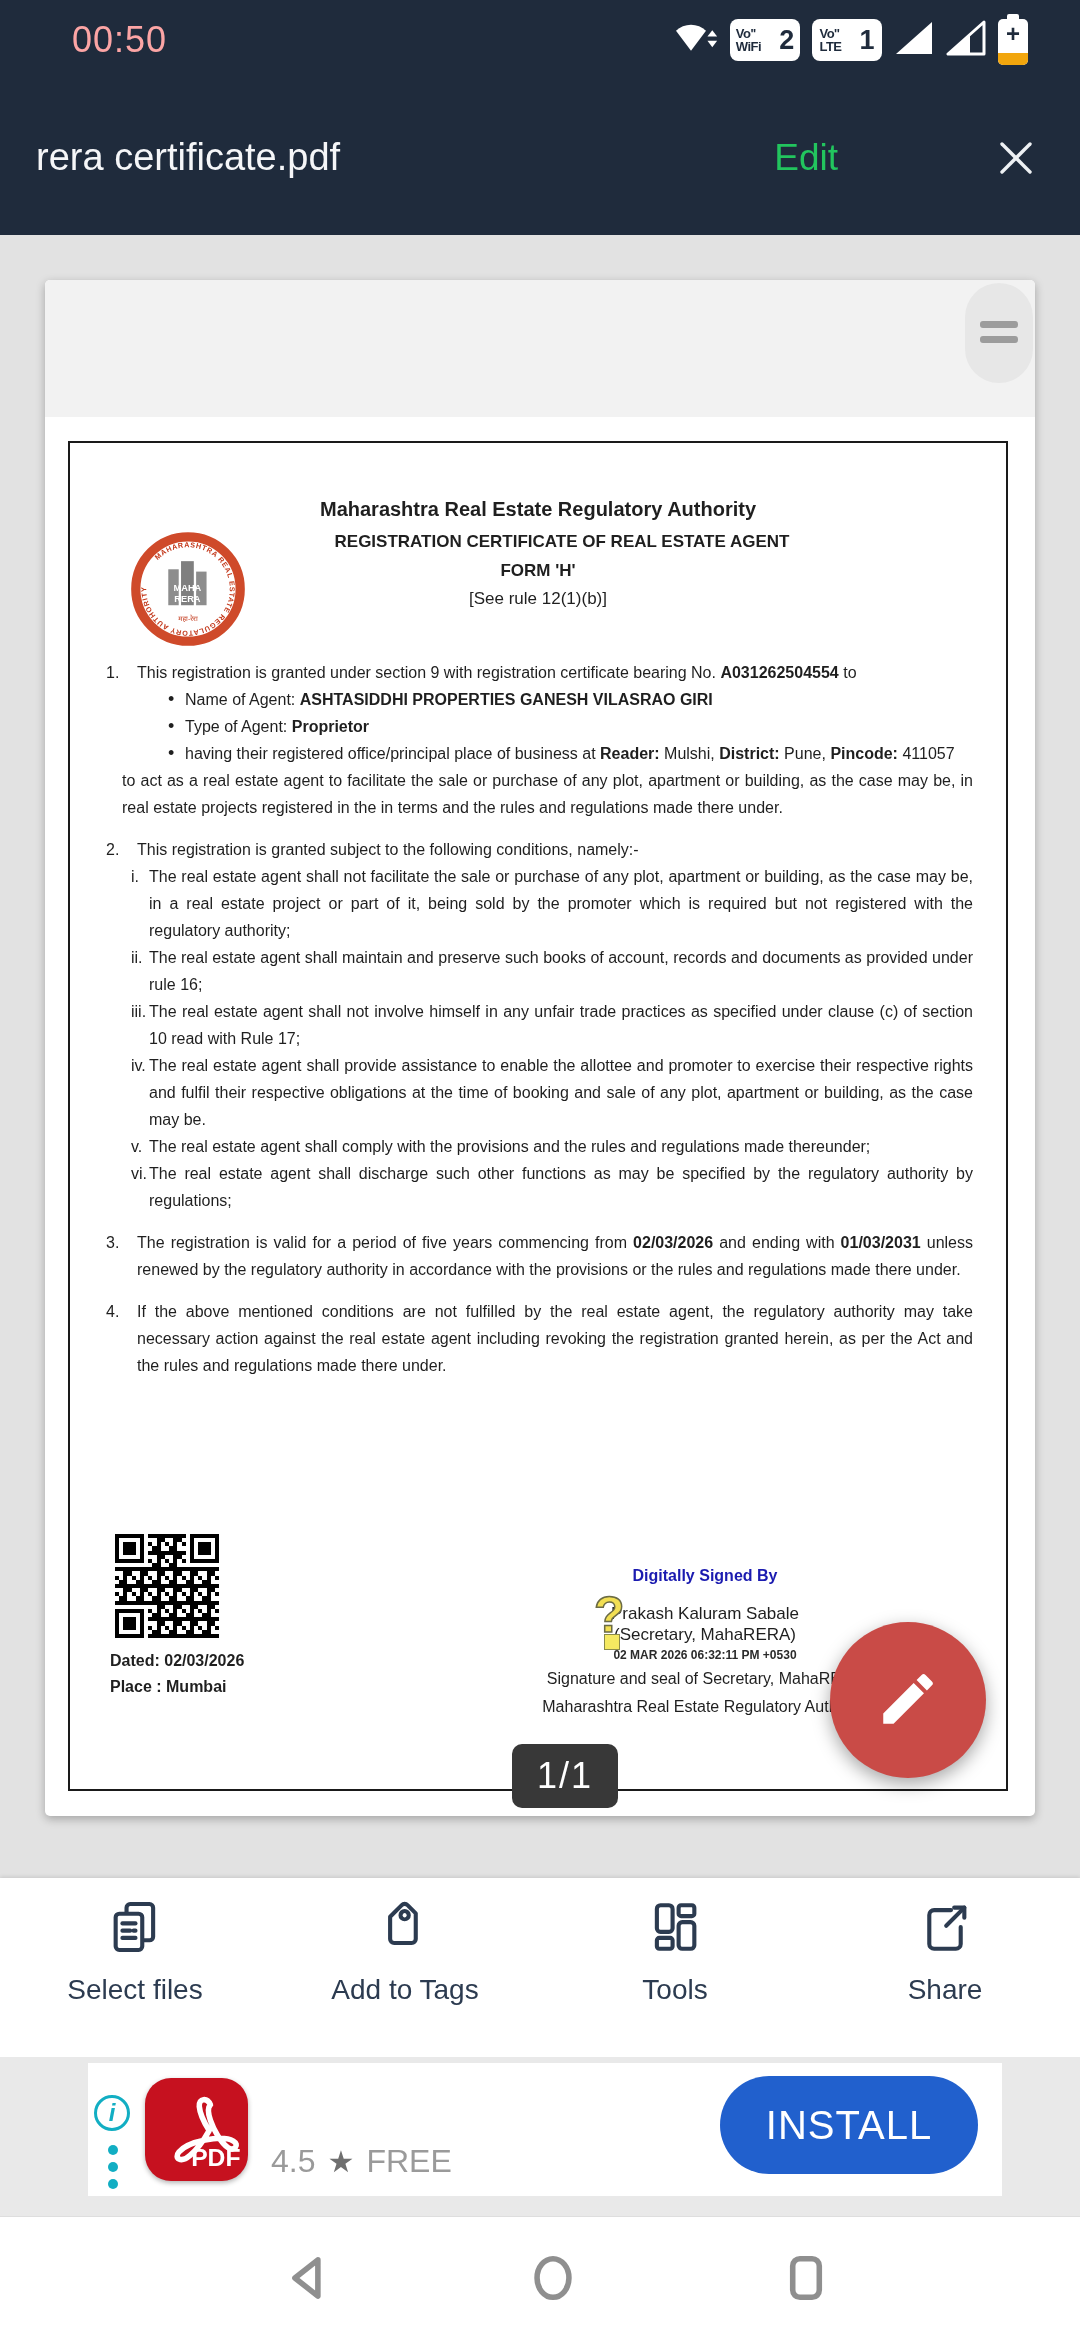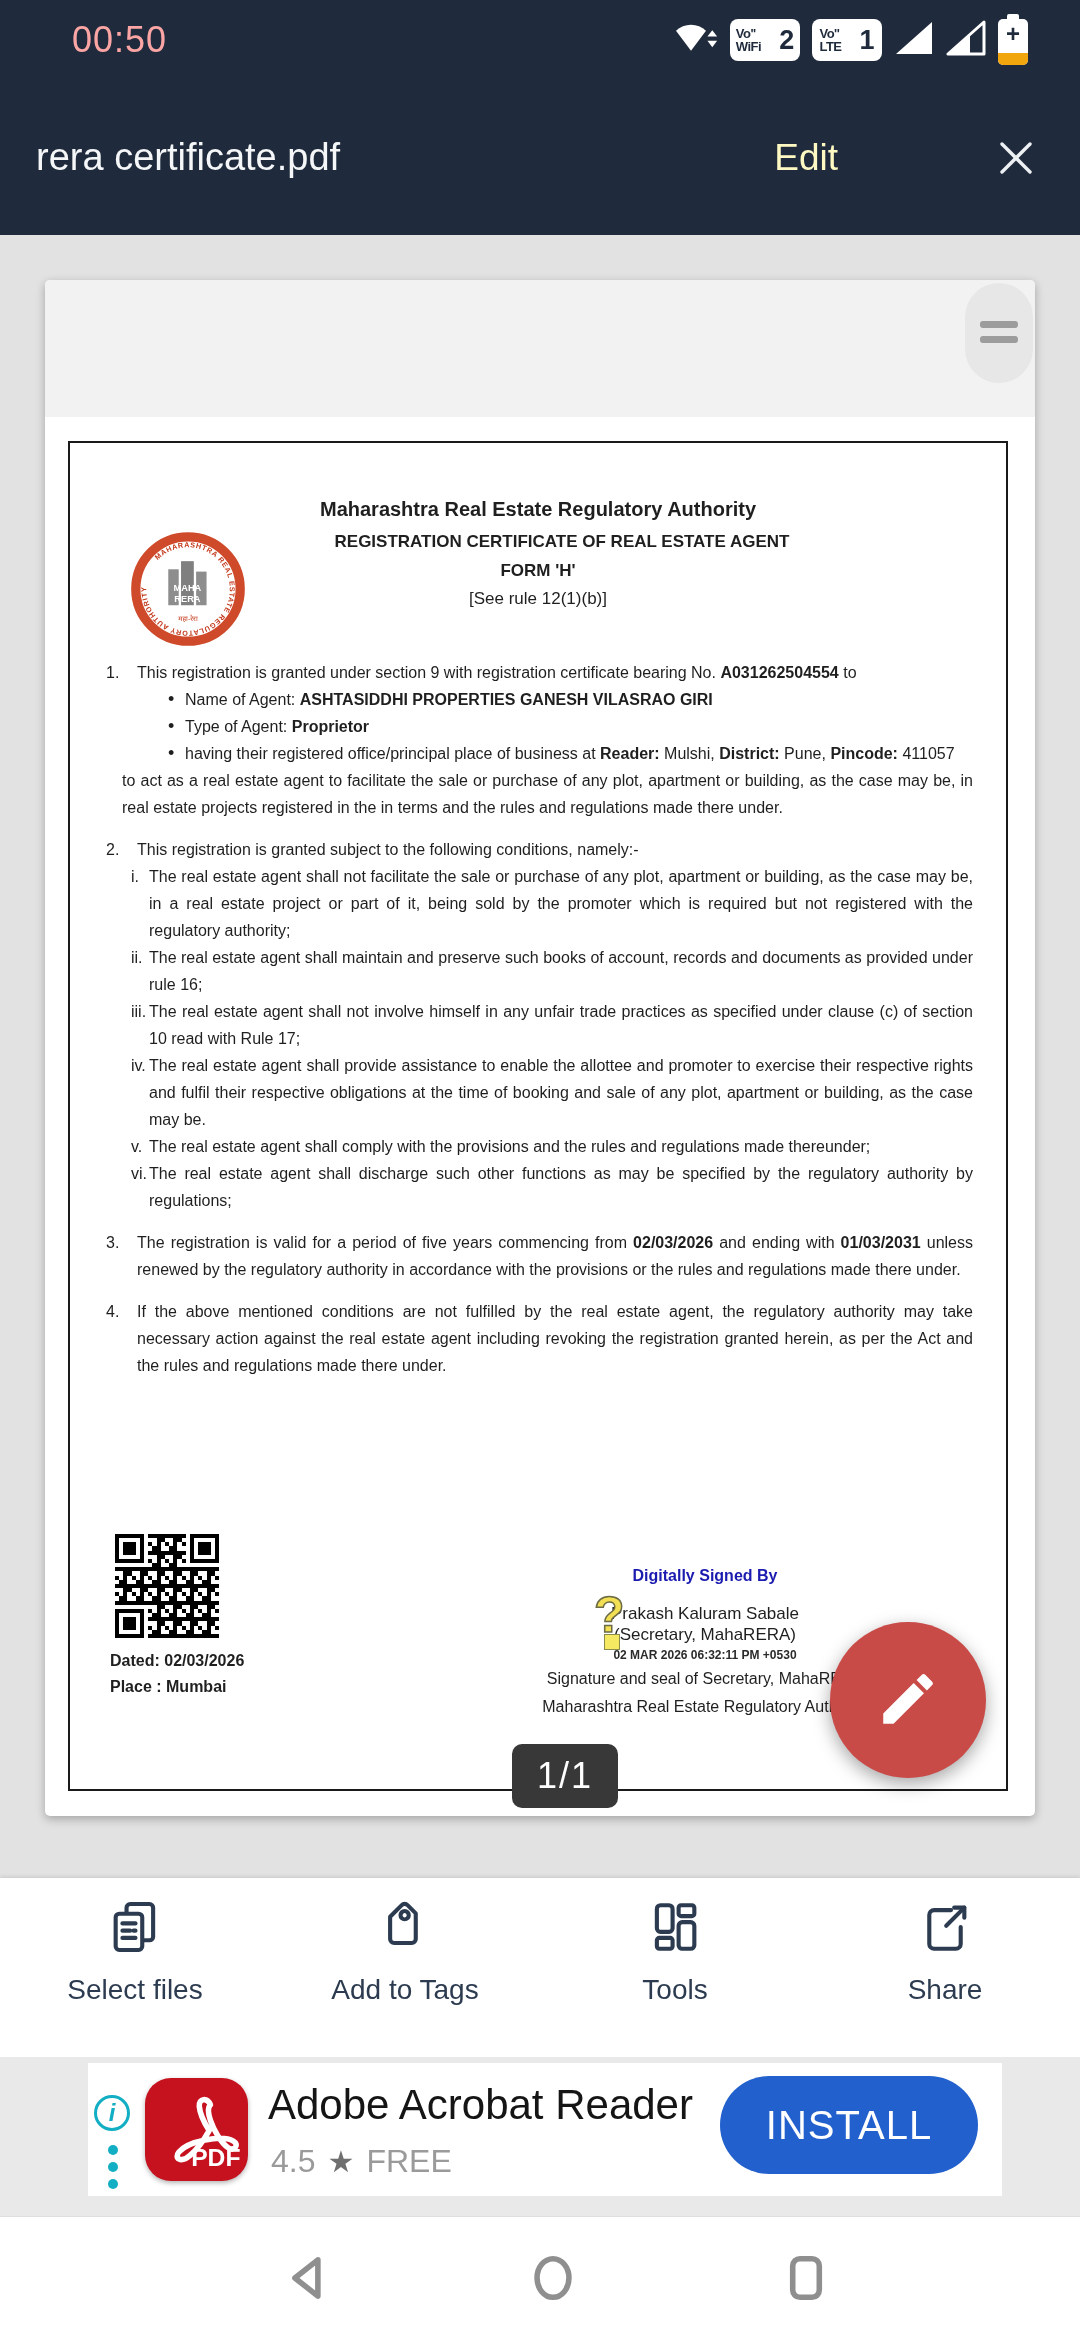--- a/index.html
+++ b/index.html
@@ -15,21 +15,21 @@
   .badge-col{font-size:13px;line-height:13px;font-weight:bold;text-align:left;letter-spacing:-.5px;}
   .badge-digit{font-size:27px;font-weight:bold;line-height:27px;}
   .battery{position:relative;width:30px;height:52px;display:flex;flex-direction:column;align-items:center;}
   .battery-cap{width:12px;height:5px;background:#fff;border-radius:2px 2px 0 0;}
   .battery-body{position:relative;width:30px;height:46px;background:#fff;border-radius:5px;overflow:hidden;display:flex;align-items:flex-start;justify-content:center;}
   .battery-plus{color:#1f2b3c;font-size:24px;font-weight:bold;line-height:30px;}
   .battery-charge{position:absolute;bottom:0;left:0;right:0;height:12px;background:#f2a60d;}
 
   .appbar{position:absolute;top:80px;left:0;right:0;height:155px;display:flex;align-items:center;padding:0 40px 0 36px;}
   .appbar-title{font-size:38px;color:#f5f6f8;flex:1;white-space:nowrap;overflow:hidden;}
-  .appbar-edit{font-size:37px;color:#fef9c3;margin-right:52px;cursor:pointer;}
+  .appbar-edit{font-size:37px;color:#22c55e;margin-right:52px;cursor:pointer;}
   .appbar-icon{margin-right:48px;cursor:pointer;display:flex;}
   .appbar-icon:last-child{margin-right:0;}
 
   
   .viewer{position:absolute;top:235px;left:0;width:1080px;height:1643px;background:#e2e2e2;}
   .page-card{position:absolute;left:45px;top:45px;width:990px;height:1536px;background:#ffffff;border-radius:5px;box-shadow:0 3px 10px rgba(0,0,0,.28);}
   .page-top-strip{position:absolute;top:0;left:0;right:0;height:137px;background:#f2f2f2;border-radius:5px 5px 0 0;}
   .scroll-pill{position:absolute;left:920px;top:3px;width:68px;height:100px;background:#e7e7e7;border-radius:34px;display:flex;flex-direction:column;align-items:center;justify-content:flex-start;padding-top:38px;gap:8px;cursor:grab;}
   .scroll-pill .bar{width:38px;height:7px;background:#9c9c9c;border-radius:3px;}
 
@@ -585,21 +585,20 @@
           <i></i>
           <i></i>
           <i></i>
         </span>
       <span class="adobe-icon">
         <svg width="103" height="103" viewBox="0 0 48 48">
           <path d="M30.5 12.5 c-1.5 -3.5 -5.5 -3.2 -5.2 0.8 c0.3 3.6 2.2 7.4 4.6 11.2 c-2.8 5 -5.8 8.9 -8.9 11.6 c-4.4 3.8 -7.6 1.2 -5.2 -1.6 c2.2 -2.6 7.2 -4.6 12.2 -5.6 c4.6 -0.9 10.2 -1.2 13.2 0.5 c3 1.7 0.4 5.1 -2.6 3 c-3.3 -2.3 -6.7 -8.4 -8.1 -12.6 c-1.3 -3.8 -1.4 -6 0 -7.3 Z" fill="none" stroke="#fff" stroke-width="2.6" stroke-linecap="round" stroke-linejoin="round"></path>
           <text x="33" y="41" font-size="11.5" font-weight="bold" fill="#fff" text-anchor="middle">PDF</text>
         </svg>
       </span>
-      <span class="ad-title">Adobe Acrobat Reader</span>
       <span class="ad-rating">
         <span>4.5</span>
         <span class="ad-star">★</span>
         <span>FREE</span>
       </span>
       <button class="install-btn">INSTALL</button>
     </div>
   </div>
 
   <div class="navbar">

